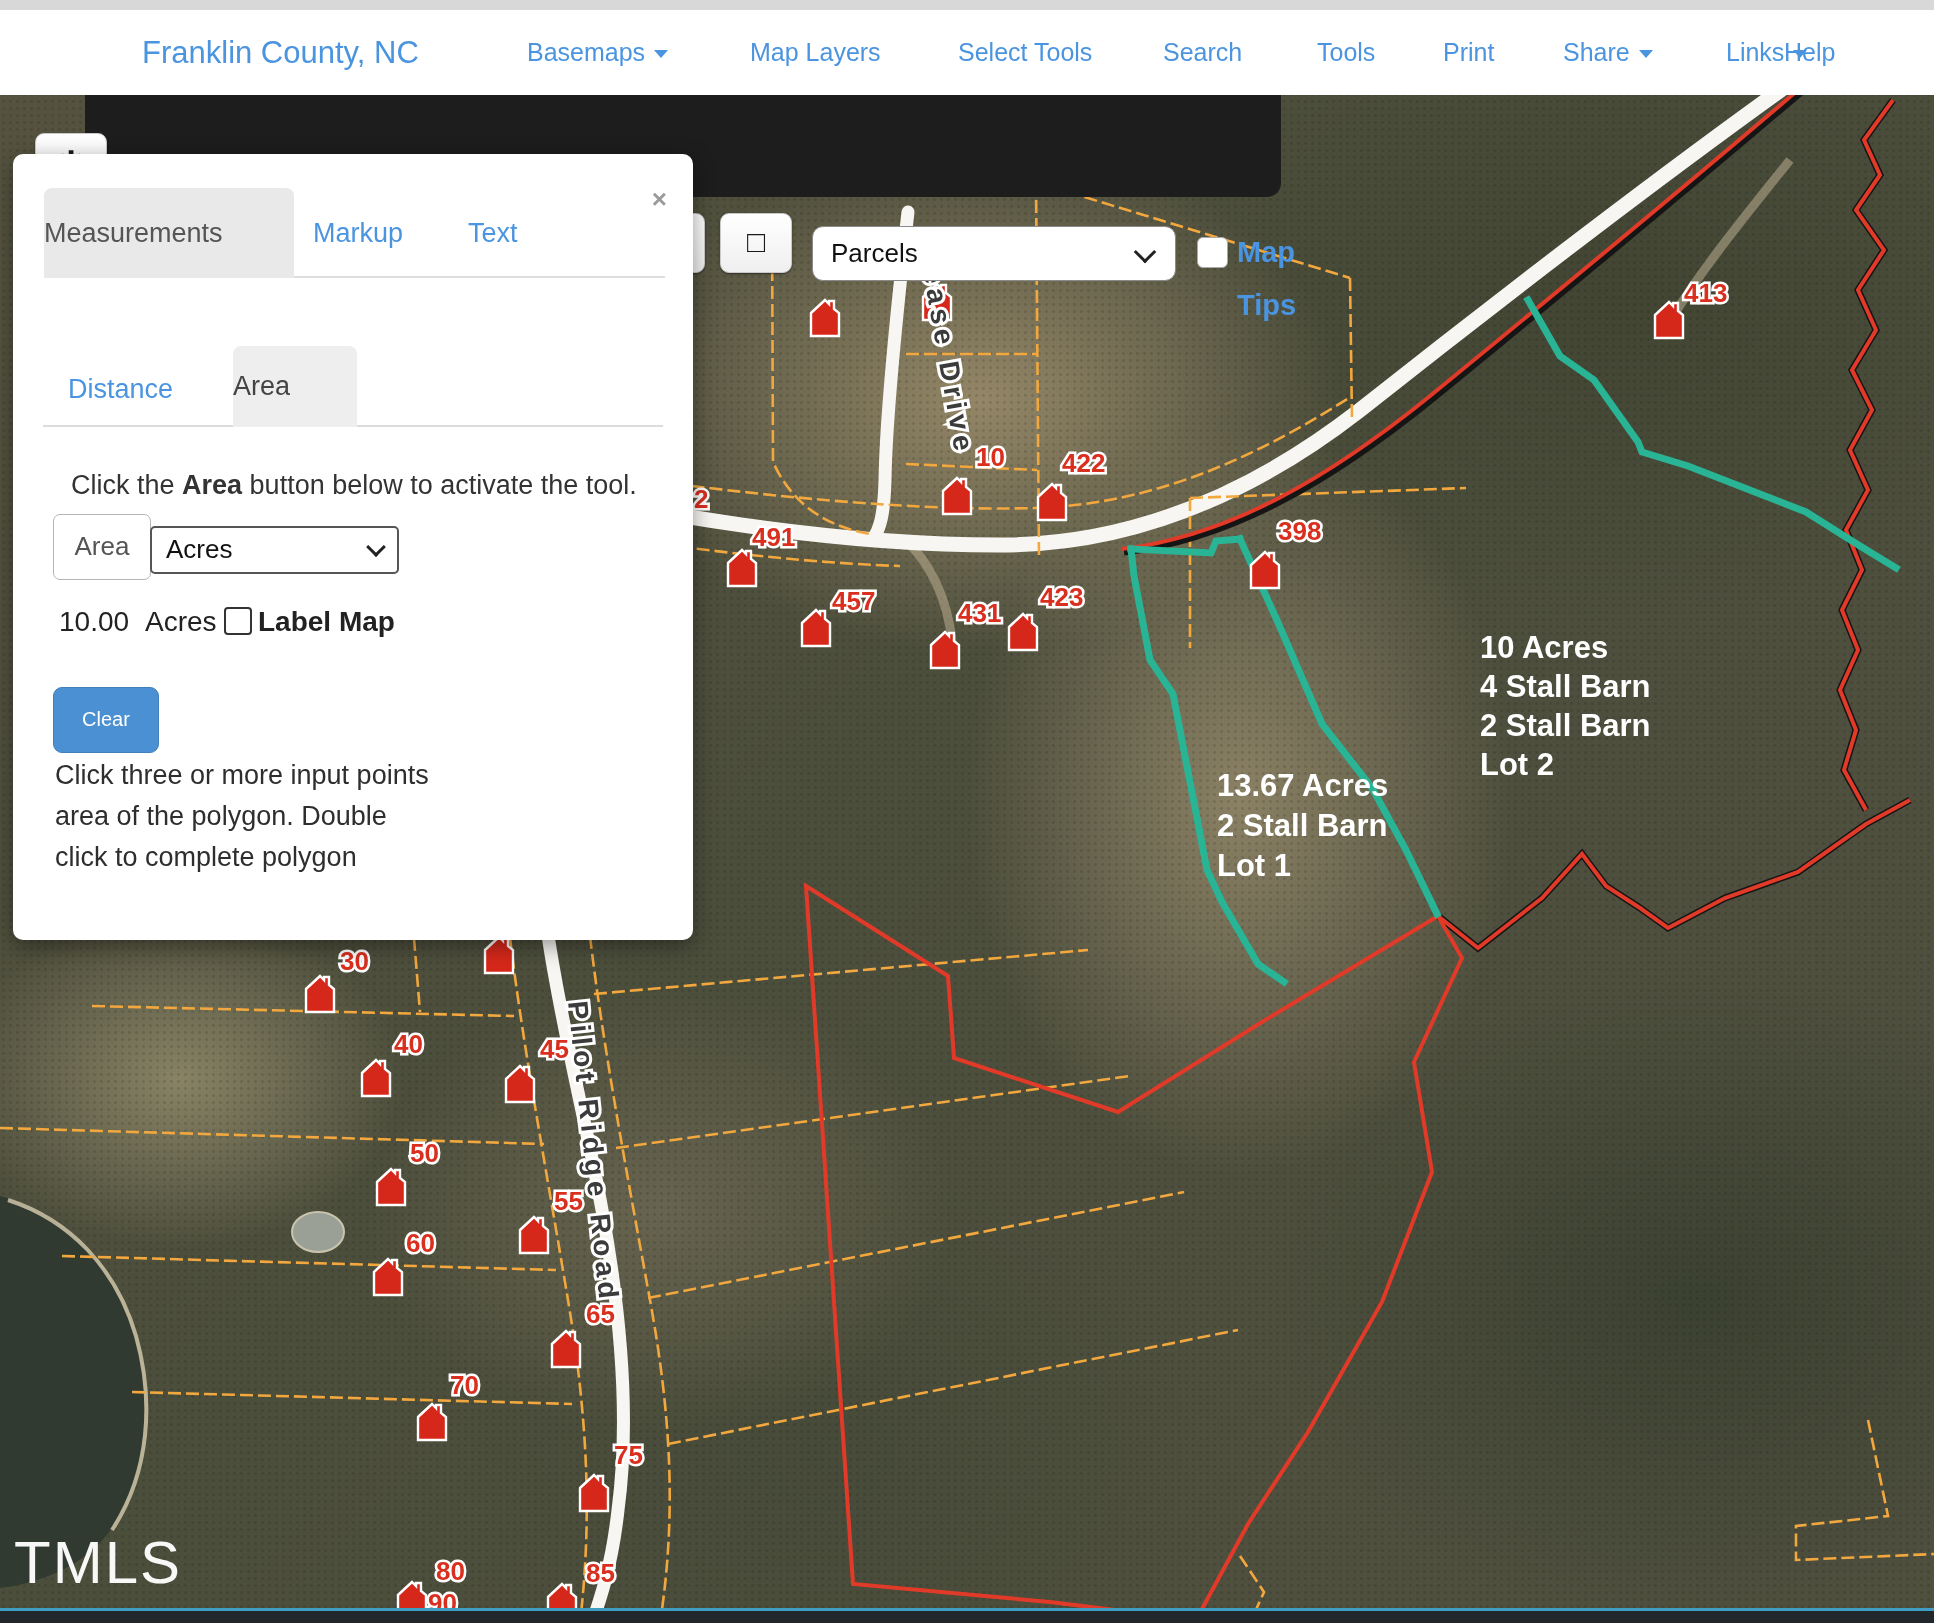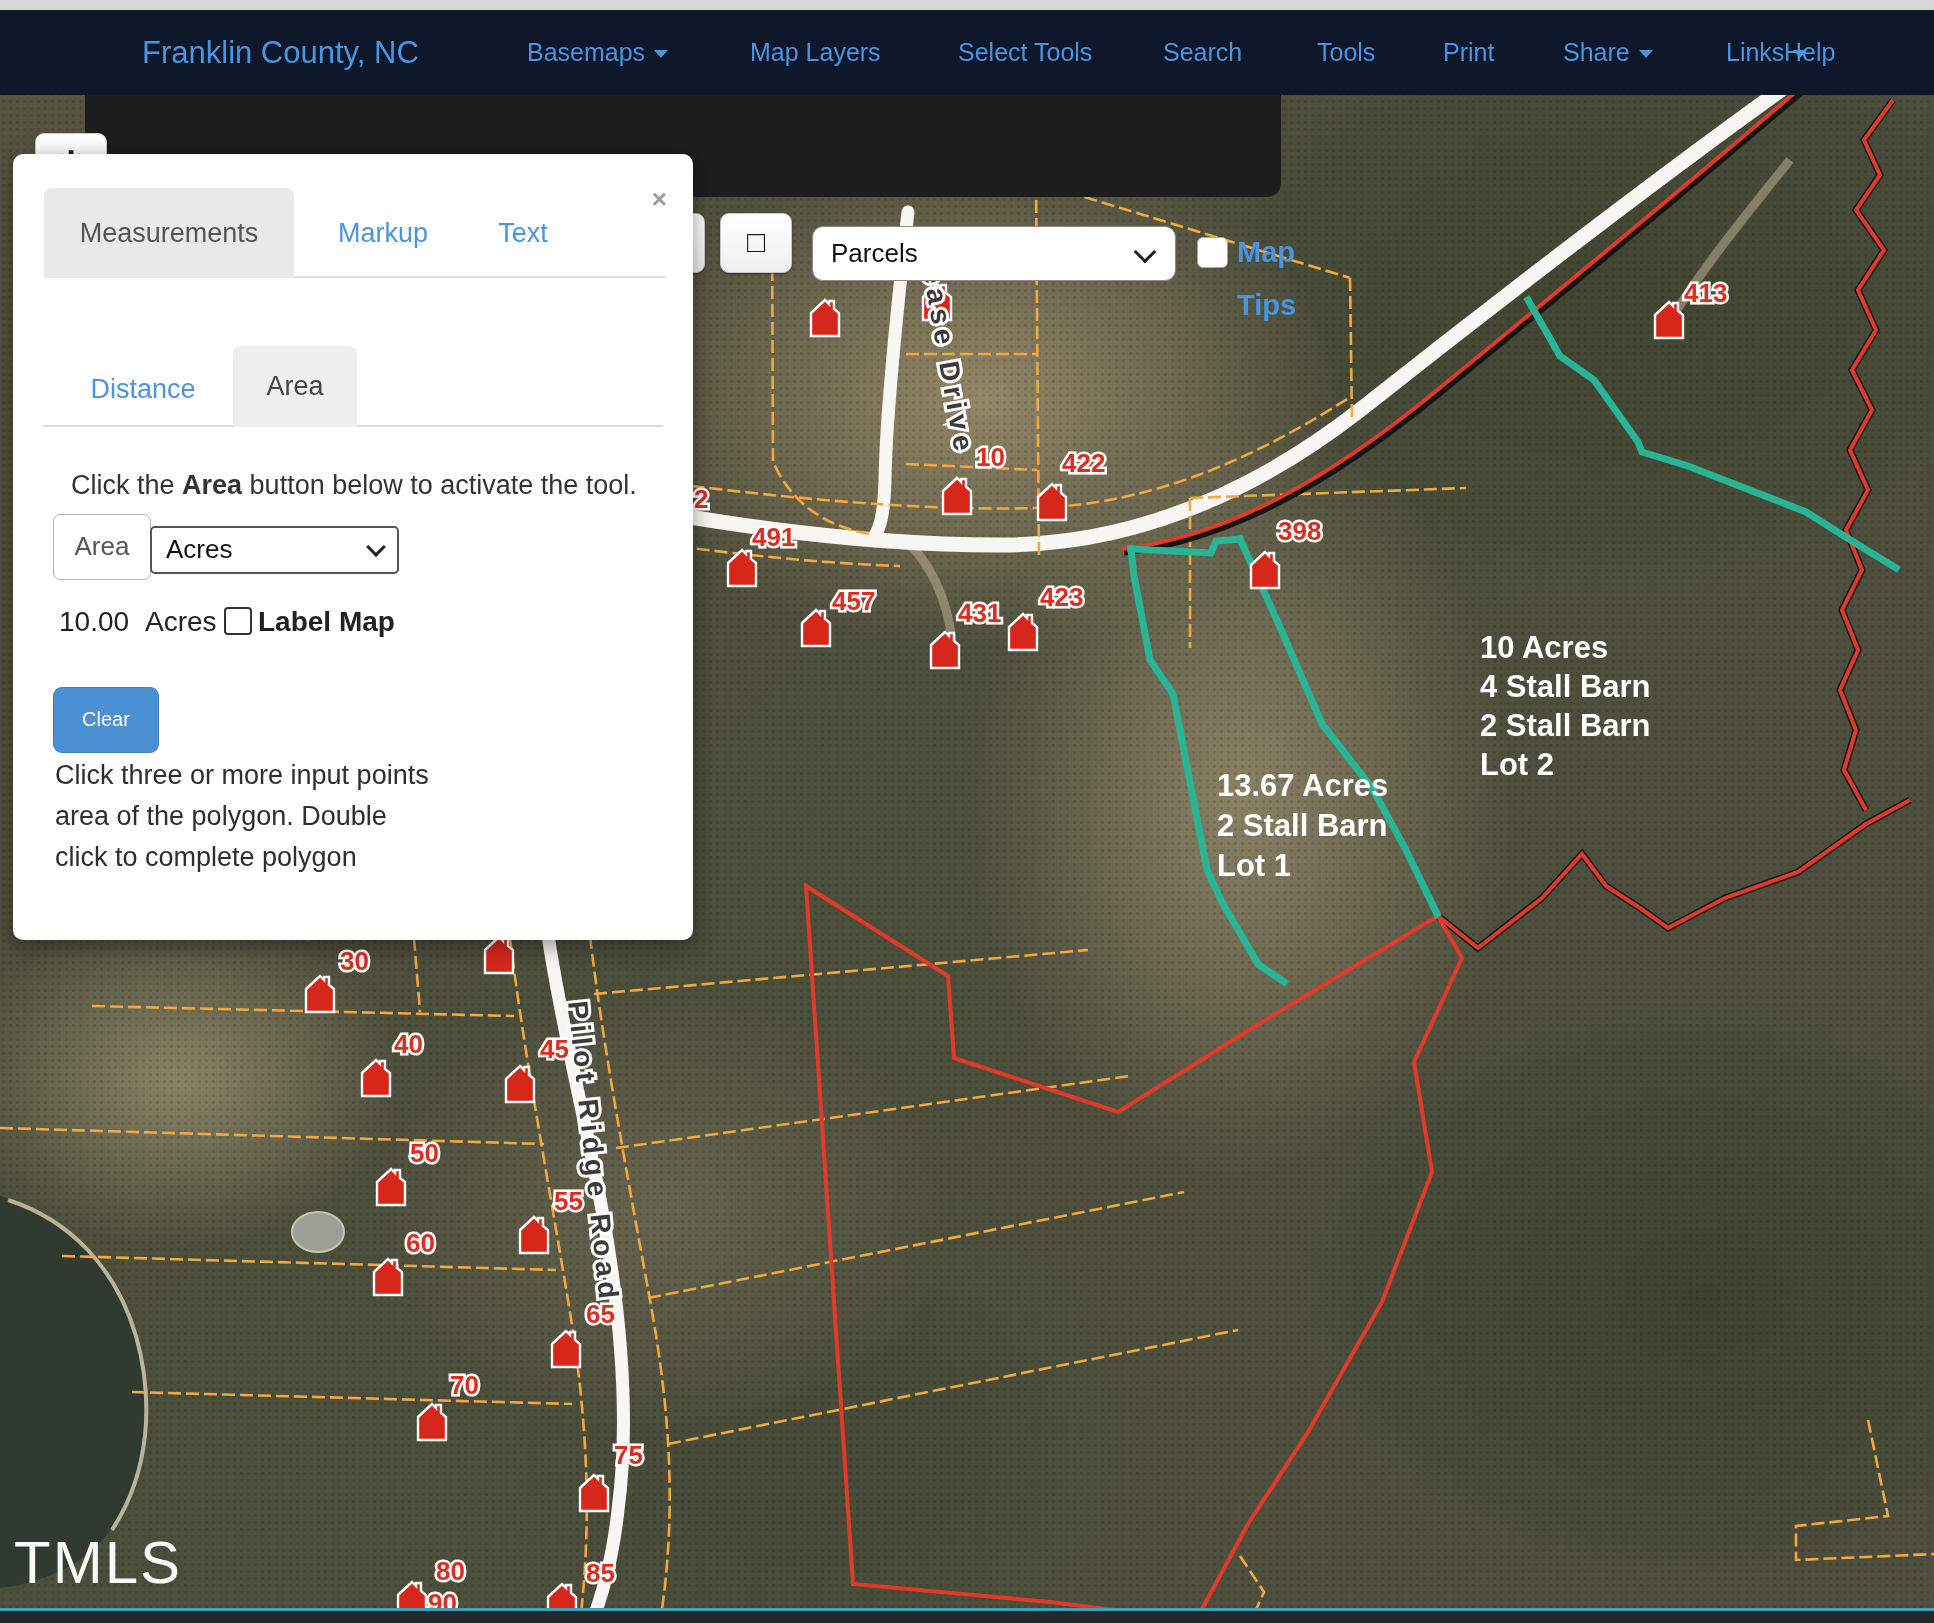--- a/index.html
+++ b/index.html
@@ -35,21 +35,21 @@
     stroke:#ffffff;stroke-width:5px;paint-order:stroke;}
   .anno{font:bold 31px "Liberation Sans","DejaVu Sans",sans-serif;fill:#ffffff;}
   .roadlabel{font:bold 28px "Liberation Sans","DejaVu Sans",sans-serif;fill:#3b3b3b;
     letter-spacing:5px;stroke:#ffffff;stroke-width:6px;paint-order:stroke;}
   .watermark{position:absolute;left:14px;top:1528px;color:#fff;font-size:60px;
     letter-spacing:2px;opacity:.96;}
   .bottombar{position:absolute;left:0;bottom:0;width:100%;height:12px;background:#22272c;
     border-top:3px solid #3f9dc4;}
   
   .topstrip{position:absolute;left:0;top:0;width:100%;height:10px;background:#d8d8d8;}
-  .nav{position:absolute;left:0;top:10px;width:100%;height:85px;background:#0f172a;}
+  .nav{position:absolute;left:0;top:10px;width:100%;height:85px;background:#ffffff;}
   .brand{position:absolute;left:142px;top:0;height:85px;line-height:85px;
     color:#4a94e0;font-size:31px;white-space:nowrap;}
   .navitem{position:absolute;top:0;height:85px;line-height:85px;color:#4a94e0;
     font-size:25px;white-space:nowrap;cursor:pointer;}
   .caret{display:inline-block;margin-left:9px;width:0;height:0;border-left:7px solid transparent;
     border-right:7px solid transparent;border-top:8px solid #4a94e0;vertical-align:middle;}
   .toolbar{position:absolute;left:85px;top:95px;width:1196px;height:102px;background:#1d1d1d;
     border-radius:0 0 14px 14px;}
   .tbtn{position:absolute;width:70px;height:58px;border-radius:9px;border:1px solid #c9c9c9;
     background:linear-gradient(#ffffff,#efefef);color:#1a1a1a;font-size:30px;text-align:center;
@@ -63,21 +63,21 @@
     border-bottom:3px solid #222;transform:rotate(45deg);}
   .mtcheck{position:absolute;left:1112px;top:142px;width:29px;height:29px;background:#fff;
     border:1px solid #aaa;border-radius:6px;cursor:pointer;}
   .mtlabel{position:absolute;left:1152px;top:131px;height:53px;line-height:53px;color:#4a94e0;
     font-weight:bold;font-size:29px;}
   
   .panel{position:absolute;left:13px;top:154px;width:680px;height:786px;background:#fff;
     border-radius:10px;box-shadow:0 6px 22px rgba(0,0,0,.4);z-index:5;color:#333;}
   .close-x{position:absolute;right:26px;top:30px;color:#9a9a9a;font-size:26px;font-weight:bold;
     cursor:pointer;}
-  .tab{position:absolute;text-align:center;font-size:27px;cursor:pointer;}
+  .tab{position:absolute;text-align:left;font-size:27px;cursor:pointer;}
   .tab.active-top{left:31px;top:34px;width:250px;height:90px;line-height:90px;background:#e9e9e9;
     border-radius:8px 8px 0 0;color:#555;}
   .tab.markup{left:300px;top:34px;width:140px;height:90px;line-height:90px;color:#4a94e0;}
   .tab.text{left:455px;top:34px;width:110px;height:90px;line-height:90px;color:#4a94e0;}
   .tabline{position:absolute;left:281px;right:28px;top:122px;height:2px;background:#ddd;}
   .subtab-distance{left:55px;top:195px;width:150px;height:80px;line-height:80px;color:#4a94e0;}
   .subtab-area{left:220px;top:192px;width:124px;height:81px;line-height:81px;background:#eee;
     border-radius:8px 8px 0 0;color:#444;}
   .subtabline{position:absolute;left:30px;right:30px;top:271px;height:2px;background:#dcdcdc;z-index:0;}
   .subtab{z-index:1;}

